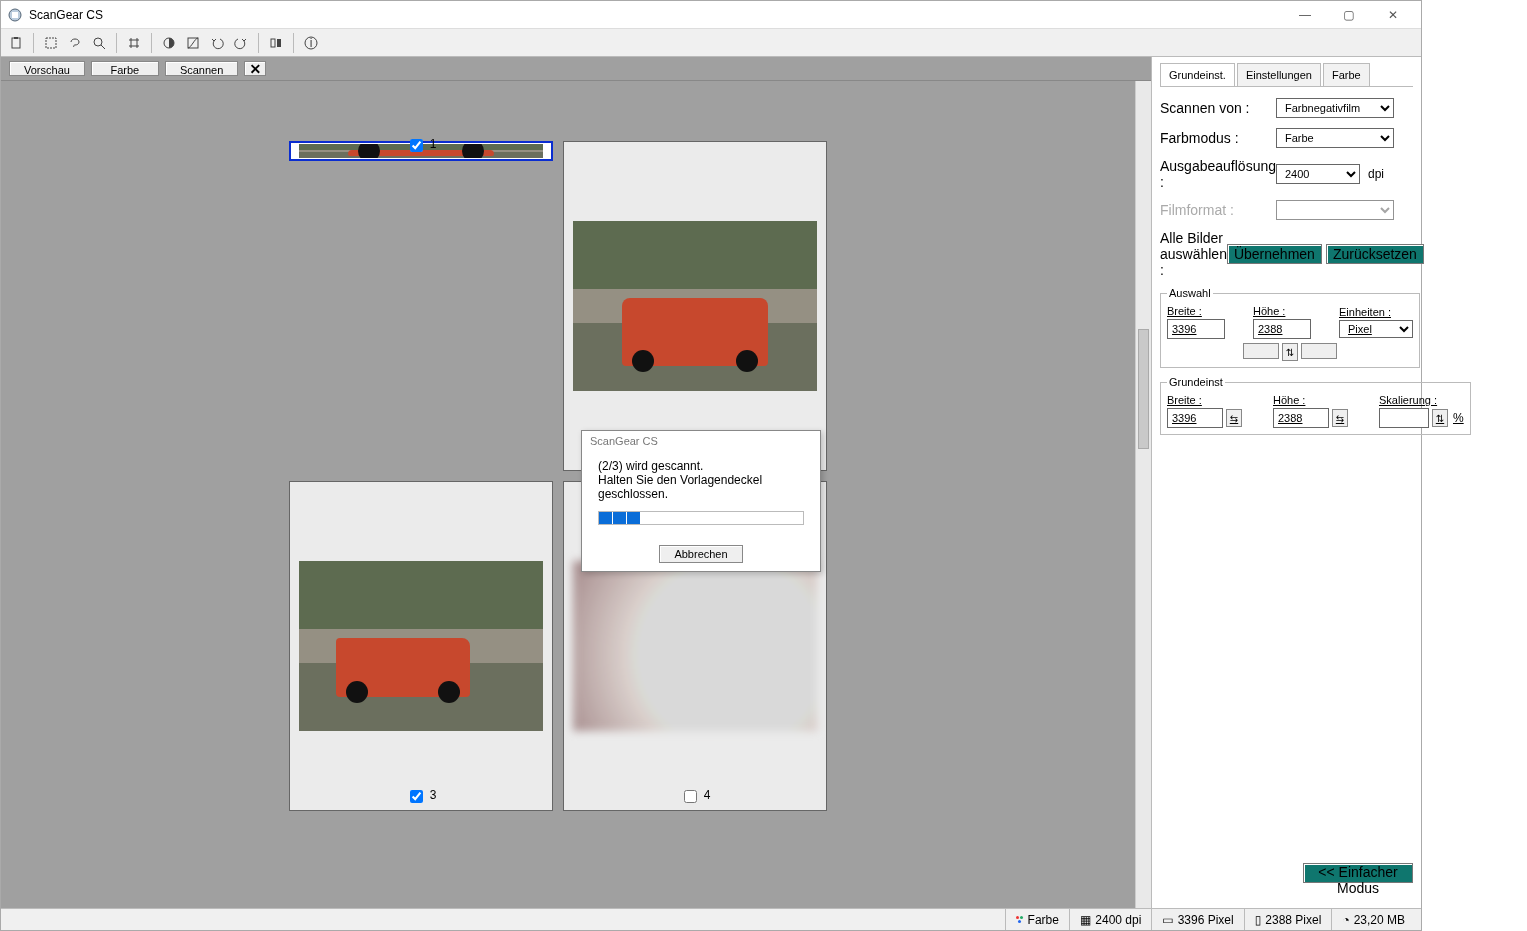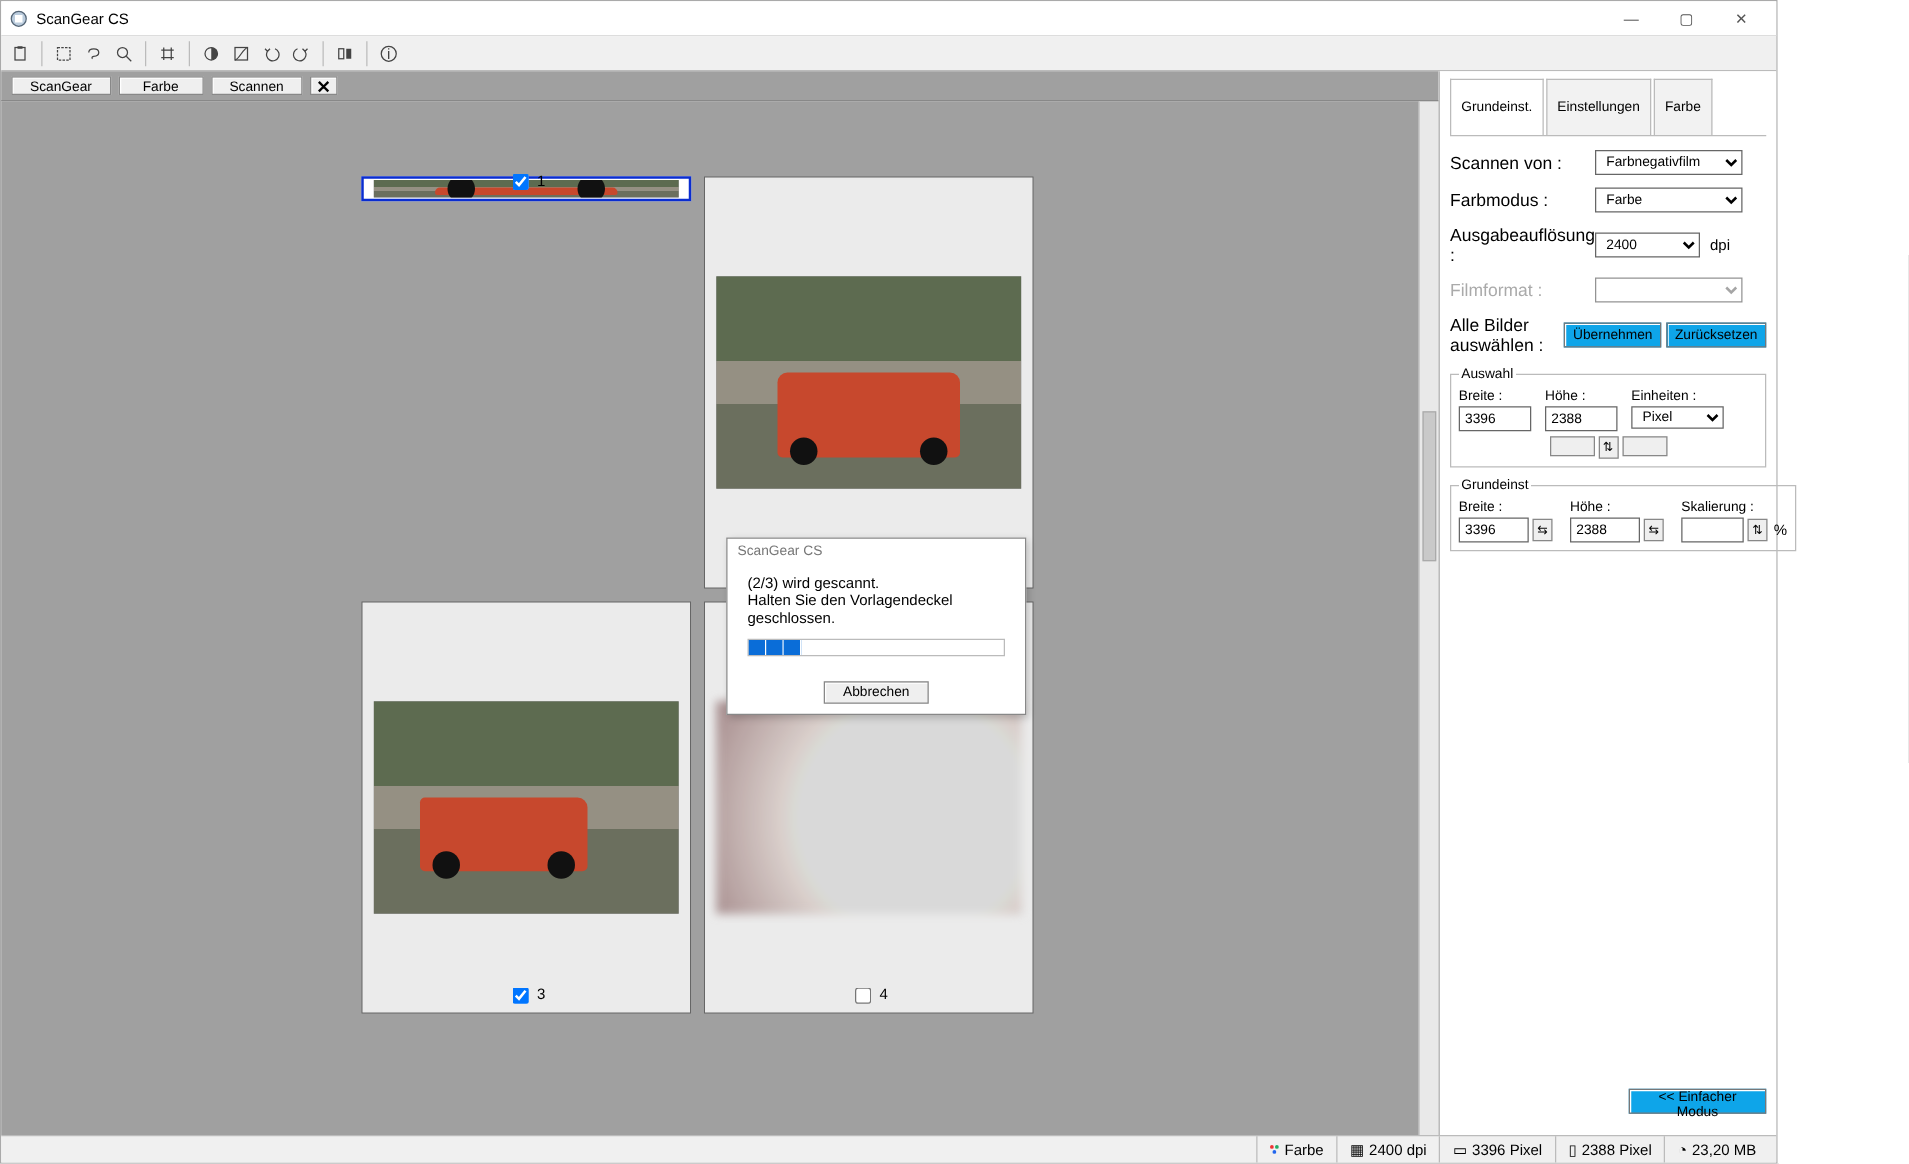--- a/index.html
+++ b/index.html
@@ -25,35 +25,35 @@
 .thumb::before { content:""; position:absolute; inset:0; background:linear-gradient(#5d6b50 0 40%, #959083 40% 60%, #6b6f5e 60% 100%); }
 .car { position:absolute; left:20%; top:45%; width:60%; height:40%; background:#c7482d; border-radius:8px 8px 4px 4px; }
 .car::before, .car::after { content:""; position:absolute; bottom:-6px; width:22px; height:22px; background:#111; border-radius:50%; }
 .car::before { left:10px; } .car::after { right:10px; }
 .thumb.blur { filter: blur(4px) brightness(1.3) contrast(0.7);}
 .thumb.blur::before{ background:radial-gradient(circle at 65% 55%, #f1efe6 0 30%, #c2b6b2 60%, #8c6f70 100%);}
 .fnum { position:absolute; bottom:4px; left:0; right:0; text-align:center; font-size:11px;}
 .fnum input { vertical-align:middle; margin-right:4px;}
 .side { width:270px; border-left:1px solid #bbb; background:#fff; display:flex; flex-direction:column; padding:6px 8px;}
 .tabs { display:flex; border-bottom:1px solid #bbb; margin-bottom:6px; }
-.tab { padding:16px 8px; border:1px solid #bbb; border-bottom:none; background:#f2f2f2; margin-right:2px; font-size:11px;}
+.tab { padding:5px 8px; border:1px solid #bbb; border-bottom:none; background:#f2f2f2; margin-right:2px; font-size:11px;}
 .tab.active { background:#fff; font-weight:normal; }
 .row { display:flex; align-items:center; margin:5px 0; }
 .row label { width:116px; font-size:14px; }
 .row label.disabled { color:#aaa; }
 .sel, .inp { flex:1; border:1px solid #666; background:#fff; height:20px; font-size:11px; padding:1px 4px;}
 .sel.wide{ width:118px; flex:none;}
 .inp.sm { width:58px; flex:none; }
 .inp.med { width:56px; flex:none;}
 .btnr { display:flex; gap:4px; }
-.sbtn { height:20px; border:1px solid #777; background:#0ea5e9; padding:0 6px; font-size:11px; box-shadow:inset 1px 1px 0 #fff;}
+.sbtn { height:20px; border:1px solid #777; background:#0f766e; padding:0 6px; font-size:14px; box-shadow:inset 1px 1px 0 #fff;}
 fieldset { border:1px solid #bbb; margin:4px 0; padding:6px;}
 legend { font-size:11px; padding:0 2px;}
 .fcol { display:flex; flex-direction:column; }
-.fcols { display:flex; gap:11px; align-items:flex-start; }
+.fcols { display:flex; gap:28px; align-items:center;text-decoration:underline; }
 .flbl { font-size:11px; margin-bottom:2px;}
 .linkbtn { width:16px; height:18px; border:1px solid #888; background:#efefef; display:flex; align-items:center; justify-content:center; font-size:10px; margin:0 3px;}
 .modus { margin-top:auto; }
 .statusbar { height:22px; background:#f0f0f0; border-top:1px solid #bbb; display:flex; align-items:center; padding:0 6px; font-size:11px;}
 .statusbar .sitem { display:flex; align-items:center; gap:4px; border-left:1px solid #bbb; padding:0 10px; height:100%;}
 .statusbar .spacer { flex:1; }
 .dot3 { width:8px; height:8px; position:relative;}
 .dot3::before{content:""; position:absolute; width:3px;height:3px;background:#e33;border-radius:50%; left:0; top:0; box-shadow:4px 0 0 #2a6 , 2px 4px 0 #26e;}
 
 .dialog { position:absolute; left:580px; top:349px; width:240px; background:#fff; border:1px solid #888; box-shadow:2px 2px 6px rgba(0,0,0,.2); z-index:10; display:flex; flex-direction:column;}
@@ -155,21 +155,21 @@
         <svg width="14" height="14" viewBox="0 0 14 14">
           <circle cx="7" cy="7" r="6" fill="none" stroke="#444"></circle>
           <text x="7" y="11" text-anchor="middle" font-size="9" fill="#444">i</text>
         </svg>
       </div>
   </div>
 
   <div class="body">
     <div class="main">
       <div class="btnbar">
-        <button class="stdbtn">ScanGear</button>
+        <button class="stdbtn">Vorschau</button>
         <button class="stdbtn">Farbe</button>
         <button class="stdbtn">Scannen</button>
         <div class="closebtn">✕</div>
       </div>
       <div class="preview">
         <div class="grid">
           <div class="frame sel">
             <div class="thumb">
                 <div class="car"></div>
               </div>

